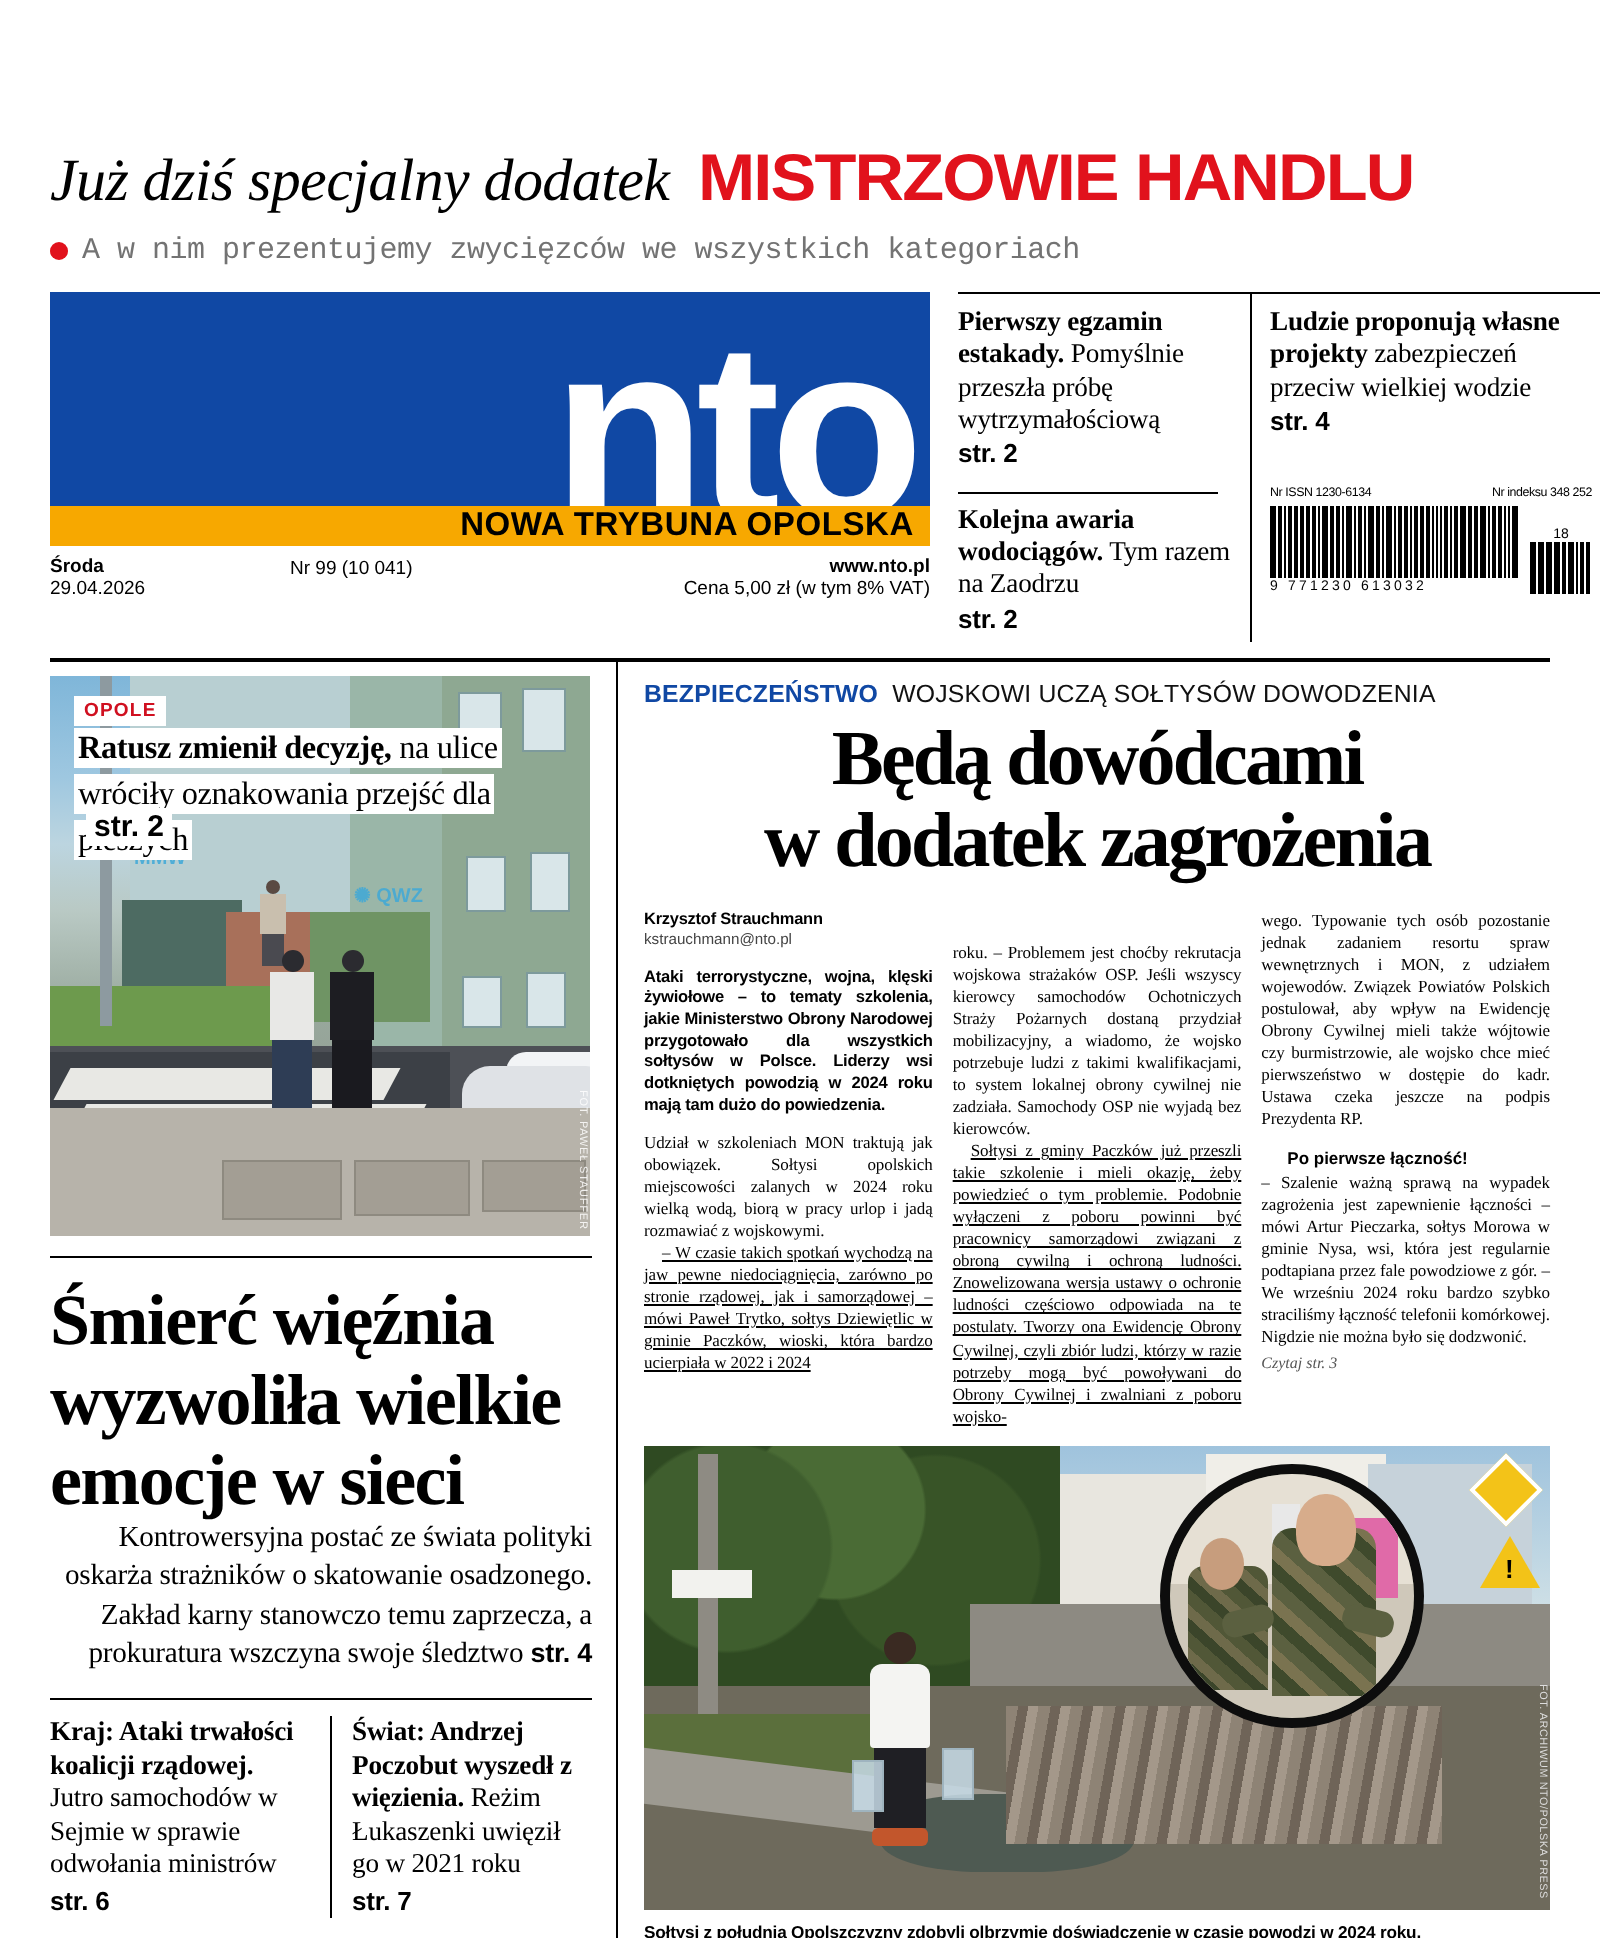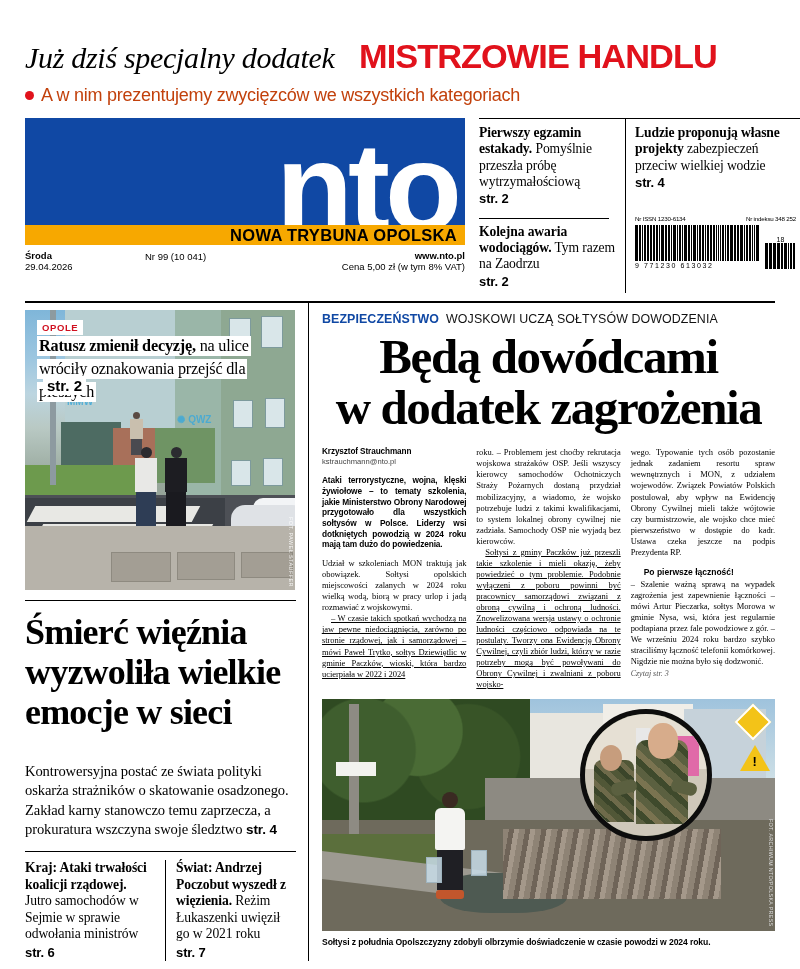--- a/index.html
+++ b/index.html
@@ -7,37 +7,37 @@
   body {
     width: 800px; height: 969px;
     background: #ffffff;
     font-family: "Liberation Serif", "DejaVu Serif", serif;
     color: #000;
     overflow: hidden;
   }
   .page { position: relative; width: 800px; height: 969px; padding: 0 25px; }
 
   
-  .promo { padding-top: 38px; display: flex; align-items: baseline; gap: 24px; }
+  .promo { padding-top: 70px; display: flex; align-items: baseline; gap: 14px; }
   .promo-script {
     font-family: "Liberation Serif", "DejaVu Serif", serif;
     font-style: italic; font-size: 30px; font-weight: 400;
     letter-spacing: -0.3px; color: #000; white-space: nowrap;
   }
   .promo-red {
     font-family: "Liberation Sans", sans-serif;
     font-weight: 700; font-size: 33px; color: #e1121c;
     letter-spacing: -0.9px; white-space: nowrap;
     transform: scaleX(1.04); transform-origin: left center;
   }
   .promo-sub { margin-top: 9px; display: flex; align-items: center; gap: 7px; }
   .promo-dot { width: 9px; height: 9px; border-radius: 50%; background: #e1121c; flex: 0 0 auto; }
   .promo-sub-text {
-    font-family: Liberation Sans, sans-serif;
-    font-size: 18px; letter-spacing: -0.25px; color: #c2410c;
+    font-family: Liberation Mono, monospace;
+    font-size: 15px; letter-spacing: -0.25px; color: #737373;
   }
 
   
   .masthead { margin-top: 12px; display: flex; gap: 0; }
   .logo-block { width: 440px; flex: 0 0 440px; }
   .logo-blue {
     background: #1048a4; height: 107px; position: relative; overflow: hidden;
   }
   .logo-nto {
     position: absolute; right: 8px; bottom: -26px;
@@ -163,21 +163,21 @@
   }
 
   .left-rule { border-top: 1px solid #000; margin-top: 10px; }
 
   .headline-left {
     font-family: "Liberation Serif", "DejaVu Serif", serif;
     font-weight: 700; font-size: 36px; line-height: 1.1;
     letter-spacing: -0.8px; margin-top: 12px;
   }
   .deck-left {
-    font-size: 14.6px; line-height: 1.32; margin-top: 30px; letter-spacing: -0.12px;
+    font-size: 14.6px; line-height: 1.32; margin-top: 0; letter-spacing: -0.12px; text-align: right;
   }
   .deck-left .pg {
     font-family: "Liberation Sans", sans-serif; font-weight: 700; font-size: 13.5px;
   }
   .bottom-rule { border-top: 1px solid #000; margin-top: 12px; }
 
   .brief-row { display: flex; margin-top: 8px; }
   .brief { font-size: 13.6px; line-height: 1.22; letter-spacing: -0.1px; }
   .brief.b1 { width: 140px; flex: 0 0 140px; padding-right: 9px; }
   .brief.b2 { flex: 1; border-left: 1px solid #000; padding-left: 10px; }
@@ -190,21 +190,21 @@
   
   .kicker {
     display: flex; align-items: baseline; gap: 7px; margin-top: 9px;
     font-family: "Liberation Sans", sans-serif; font-size: 12.4px;
     letter-spacing: 0.1px;
   }
   .kicker .k1 { font-weight: 700; color: #1048a4; }
   .kicker .k2 { color: #111; font-weight: 400; }
   .headline-main {
     font-family: "Liberation Serif", "DejaVu Serif", serif;
-    font-weight: 700; font-size: 49px; line-height: 1.03;
+    font-weight: 700; font-size: 39px; line-height: 1.03;
     letter-spacing: -1.4px; margin-top: 6px; text-align: center;
   }
   .article-cols { display: flex; margin-top: 14px; gap: 10px; }
   .acol { flex: 1; }
   .byline-name {
     font-family: "Liberation Sans", sans-serif; font-weight: 700;
     font-size: 8.2px; letter-spacing: -0.1px;
   }
   .byline-mail {
     font-family: "Liberation Sans", sans-serif; font-size: 7.6px;
@@ -517,21 +517,21 @@
           <div class="byline-name">Krzysztof Strauchmann</div>
           <div class="byline-mail">kstrauchmann@nto.pl</div>
           <div class="lead">Ataki terrorystyczne, wojna, klęski żywiołowe – to tematy szkolenia, jakie Ministerstwo Obrony Narodowej przygotowało dla wszystkich sołtysów w Polsce. Liderzy wsi dotkniętych powodzią w 2024 roku mają tam dużo do powiedzenia.</div>
           <div class="body-txt">
             <p>Udział w szkoleniach MON traktują jak obowiązek. Sołtysi opolskich miejscowości zalanych w 2024 roku wielką wodą, biorą w pracy urlop i jadą rozmawiać z wojskowymi.</p>
             <p>– W czasie takich spotkań wychodzą na jaw pewne niedociągnięcia, zarówno po stronie rządowej, jak i samorządowej – mówi Paweł Trytko, sołtys Dziewiętlic w gminie Paczków, wioski, która bardzo ucierpiała w 2022 i 2024</p>
           </div>
         </div>
 
         <div class="acol">
-          <div class="body-txt" style="margin-top:0">
+          <div class="body-txt" style="margin-top:16px">
             <p>roku. – Problemem jest choćby rekrutacja wojskowa strażaków OSP. Jeśli wszyscy kierowcy samochodów Ochotniczych Straży Pożarnych dostaną przydział mobilizacyjny, a wiadomo, że wojsko potrzebuje ludzi z takimi kwalifikacjami, to system lokalnej obrony cywilnej nie zadziała. Samochody OSP nie wyjadą bez kierowców.</p>
             <p>Sołtysi z gminy Paczków już przeszli takie szkolenie i mieli okazję, żeby powiedzieć o tym problemie. Podobnie wyłączeni z poboru powinni być pracownicy samorządowi związani z obroną cywilną i ochroną ludności. Znowelizowana wersja ustawy o ochronie ludności częściowo odpowiada na te postulaty. Tworzy ona Ewidencję Obrony Cywilnej, czyli zbiór ludzi, którzy w razie potrzeby mogą być powoływani do Obrony Cywilnej i zwalniani z poboru wojsko-</p>
           </div>
         </div>
 
         <div class="acol">
           <div class="body-txt" style="margin-top:0">
             <p>wego. Typowanie tych osób pozostanie jednak zadaniem resortu spraw wewnętrznych i MON, z udziałem wojewodów. Związek Powiatów Polskich postulował, aby wpływ na Ewidencję Obrony Cywilnej mieli także wójtowie czy burmistrzowie, ale wojsko chce mieć pierwszeństwo w dostępie do kadr. Ustawa czeka jeszcze na podpis Prezydenta RP.</p>
           </div>
           <div class="subhead">Po pierwsze łączność!</div>

